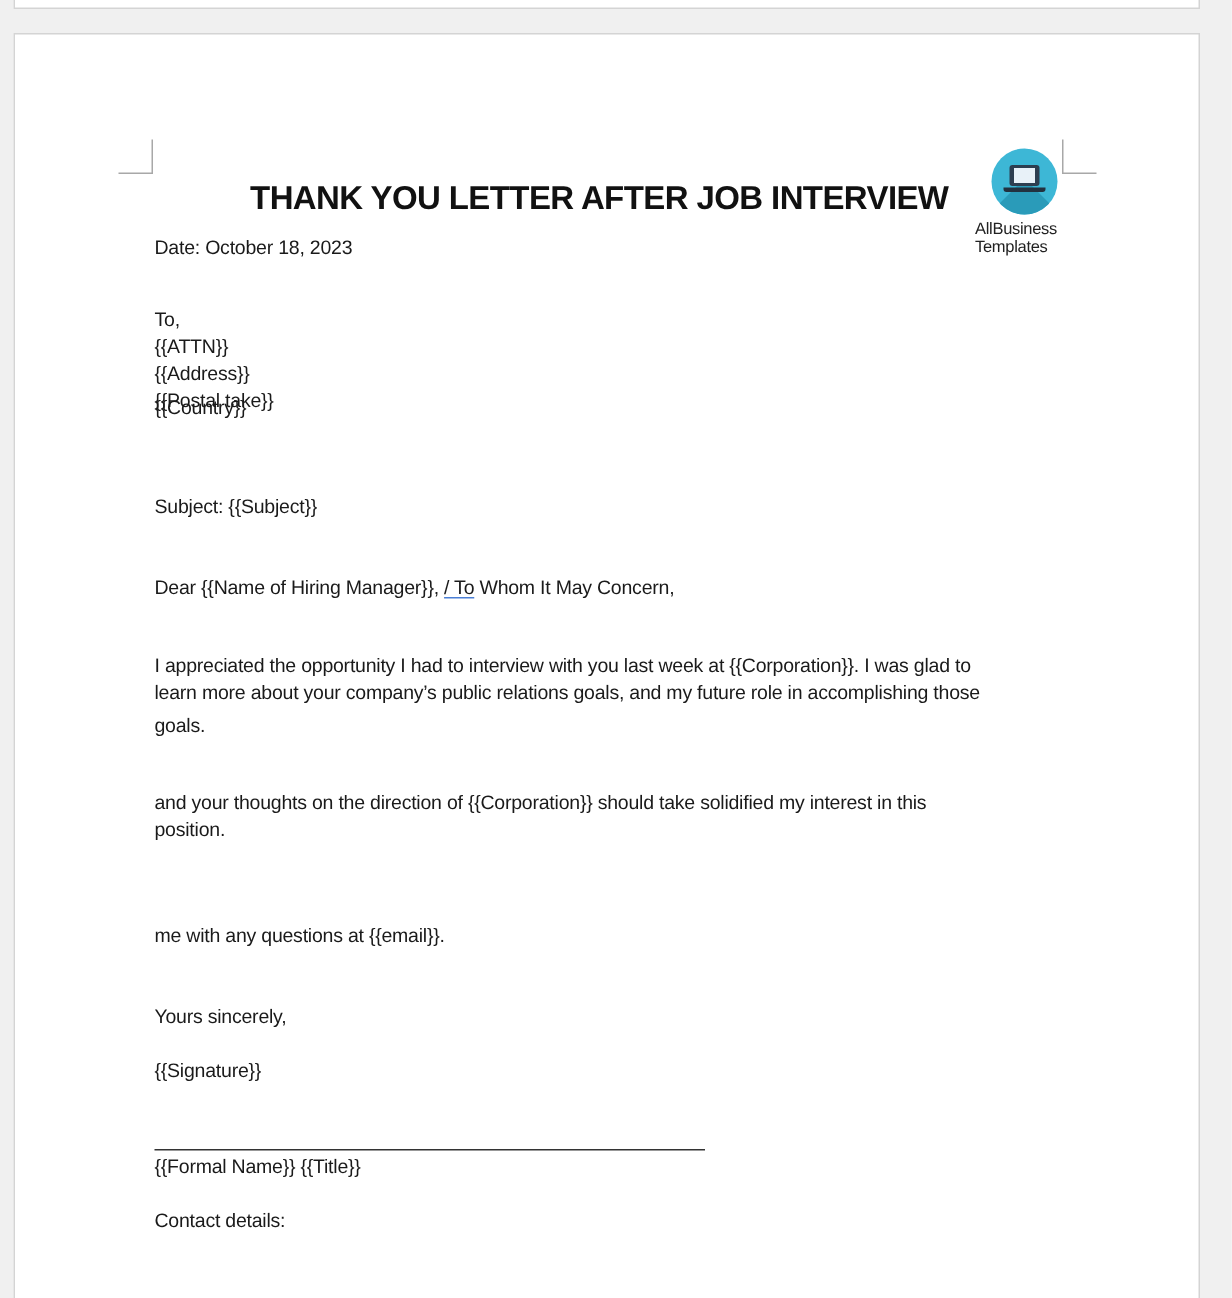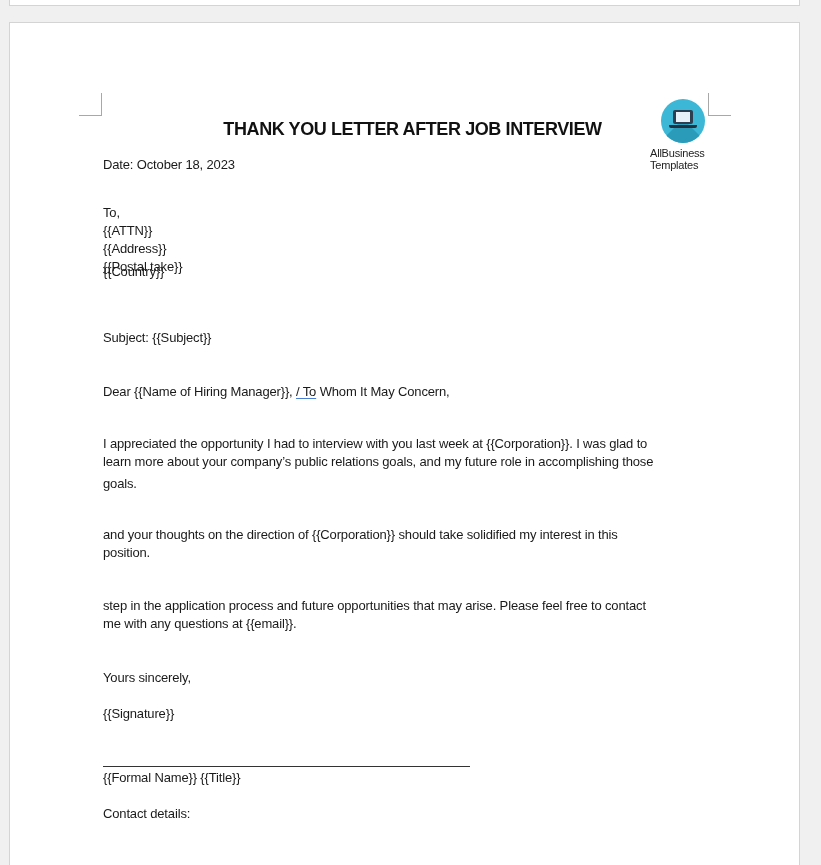--- a/index.html
+++ b/index.html
@@ -49,27 +49,27 @@
       left: 93px;
       color: #1a1a1a;
       font-family: "Liberation Sans Narrow", "Liberation Sans", sans-serif;
       font-size: 13px;
       line-height: 18px;
       white-space: nowrap;
       letter-spacing: -0.15px;
     }
     .title {
       position: absolute;
-      left: 13px;
+      left: 0;
       width: 791px;
       top: 96px;
       text-align: center;
       font-family: "Liberation Sans", sans-serif;
       font-weight: bold;
-      font-size: 18px;
+      font-size: 22px;
       color: #111;
       letter-spacing: -0.4px;
     }
     .title span {
       position: relative;
       left: -6px;
     }
     .logo {
       position: absolute;
       left: 640px;
@@ -186,21 +186,20 @@
     <span>Dear {{Name of Hiring Manager}}, </span><span class="underline-link">/  To</span><span> Whom It May Concern,</span>
   </div>
 
   <div class="text" style="top:412px">I appreciated the opportunity I had to interview with you last week at {{Corporation}}. I was glad to</div>
   <div class="text" style="top:430px">learn more about your company’s public relations goals, and my future role in accomplishing those</div>
   <div class="text" style="top:452px">goals.</div>
 
   <div class="text" style="top:503px">and your thoughts on the direction of {{Corporation}} should take solidified my interest in this</div>
   <div class="text" style="top:521px">position.</div>
 
-  <div class="text" style="top:574px">step in the application process and future opportunities that may arise. Please feel free to contact</div>
   <div class="text" style="top:592px">me with any questions at {{email}}.</div>
 
   <div class="text" style="top:646px">Yours sincerely,</div>
   <div class="text" style="top:682px">{{Signature}}</div>
 
   <div class="sig-line"></div>
 
   <div class="text" style="top:746px">{{Formal Name}} {{Title}}</div>
   <div class="text" style="top:782px">Contact details:</div>
 </div>

